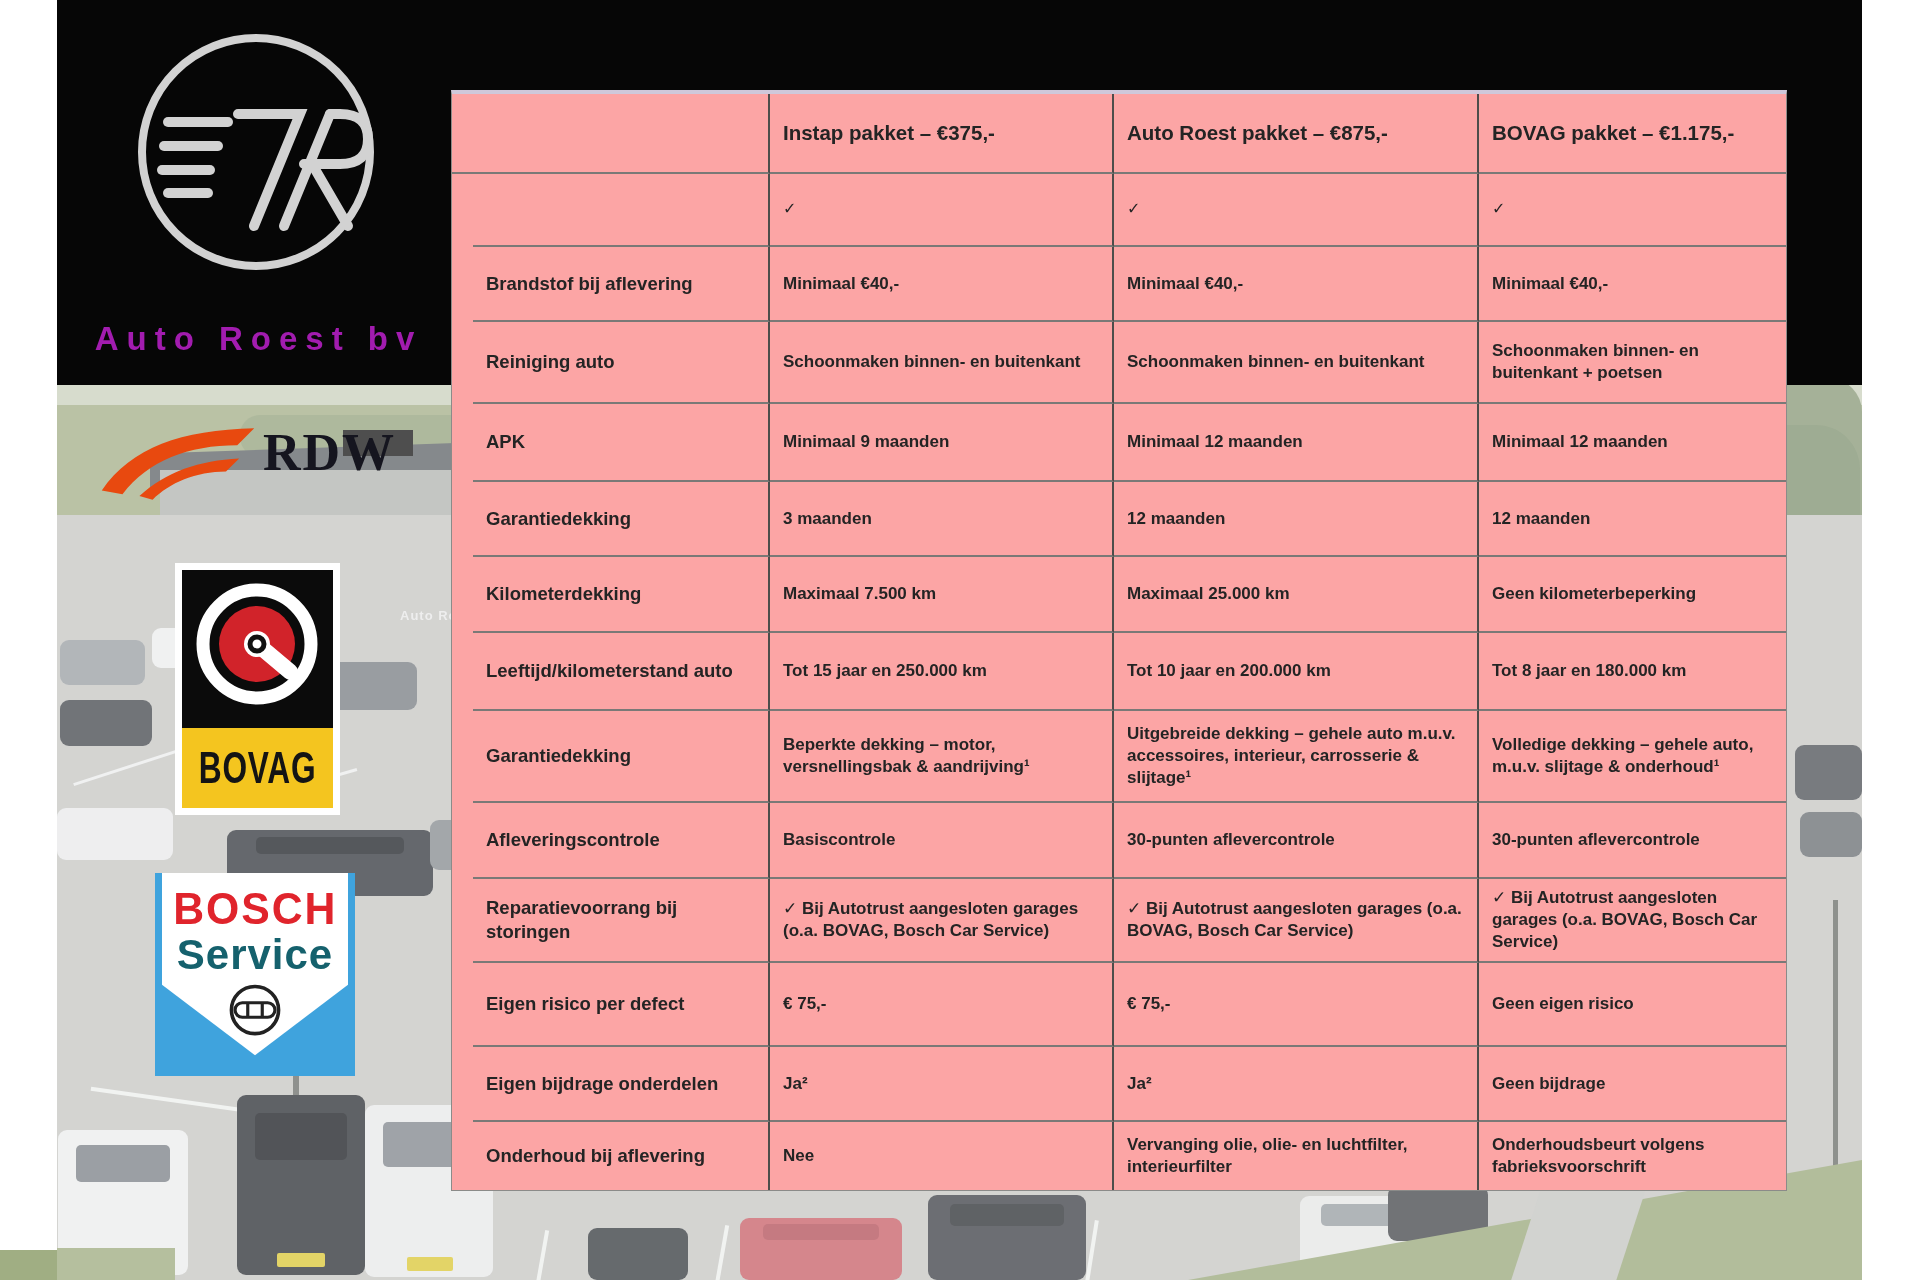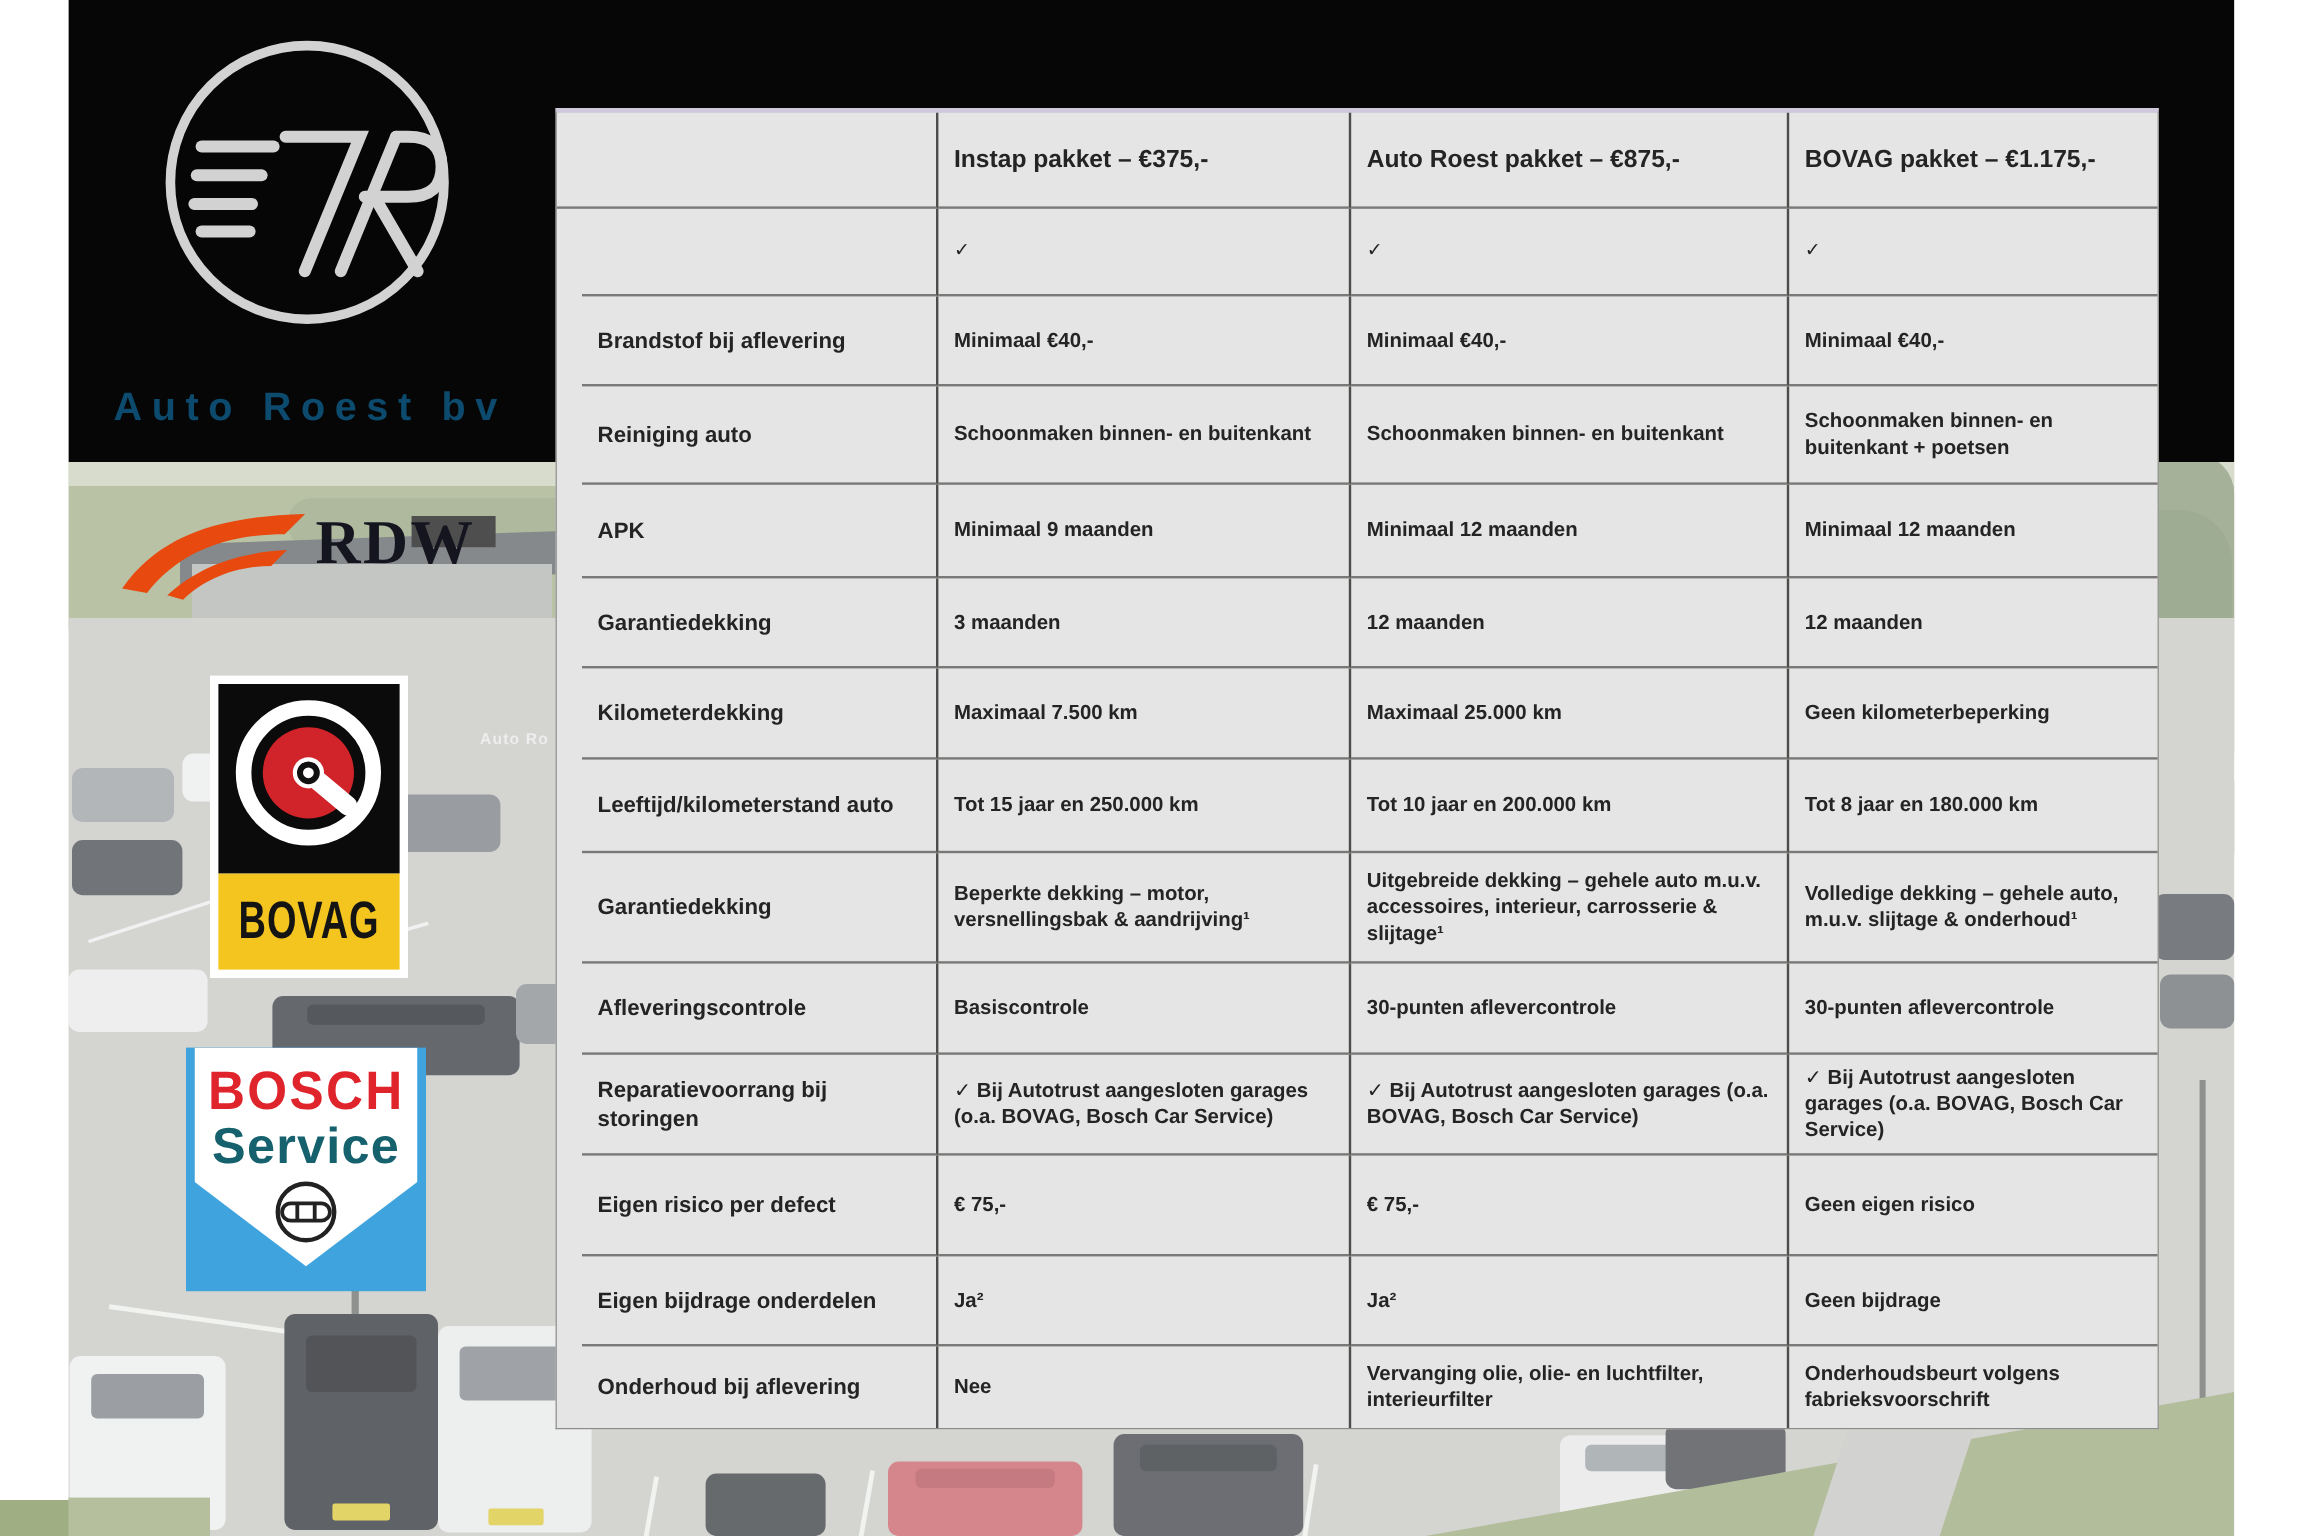--- a/index.html
+++ b/index.html
@@ -17,21 +17,21 @@
 
   
   #strip-left{left:0;top:0;width:57px;height:1250px;background:#fff;z-index:3;}
   #strip-right{left:1862px;top:0;width:58px;height:1280px;background:#fff;z-index:3;}
   #black-band{left:57px;top:0;width:1805px;height:385px;background:#060606;z-index:2;}
 
   
   #ar-logo{left:57px;top:0;width:403px;height:385px;z-index:4;}
   #ar-mono{position:absolute;left:77px;top:30px;width:244px;height:244px;}
   #ar-name{position:absolute;left:10px;top:320px;width:383px;text-align:center;
-           color:#0c4a6e;font-size:33px;font-weight:600;letter-spacing:8px;}
+           color:#a21caf;font-size:33px;font-weight:600;letter-spacing:8px;}
 
   
   #rdw{left:98px;top:415px;width:300px;height:100px;z-index:4;text-align:center;}
   #rdw-text{position:absolute;left:165px;top:8px;font-family:"Liberation Serif","DejaVu Serif",serif;
             font-weight:700;font-size:52px;color:#15151f;letter-spacing:2px;}
 
   
   #bovag{left:175px;top:563px;width:165px;height:252px;background:#fff;z-index:4;padding:0;}
   #bovag-top{position:absolute;left:7px;top:7px;width:151px;height:158px;background:#0b0b0b;}
   #bovag-bottom{position:absolute;left:7px;top:165px;width:151px;height:80px;background:#f4c51f;
@@ -40,21 +40,21 @@
 
   
   #bosch{left:155px;top:873px;width:200px;height:203px;background:#3fa3dd;z-index:4;}
   #bosch-shield{position:absolute;left:7px;top:0;width:186px;height:196px;background:#fff;
                 clip-path:polygon(0 0,100% 0,100% 57%,50% 93%,0 57%);
                 display:flex;flex-direction:column;align-items:center;}
   #bosch-line1{margin-top:10px;color:#e0242c;font-weight:700;font-size:45px;letter-spacing:2px;transform:scaleX(.95);}
   #bosch-line2{margin-top:-4px;color:#15616d;font-weight:700;font-size:42px;letter-spacing:1px;}
 
   
-  #table{left:463px;top:90px;width:1334px;z-index:5;background:#e5e5e5;
+  #table{left:451px;top:90px;width:1334px;z-index:5;background:#fca5a5;
          border-top:4px solid #cfc8da;border-left:1px solid #8b8b89;
          border-right:1px solid #8b8b89;border-bottom:1px solid #8b8b89;
          display:grid;grid-template-columns:318px 344px 365px 307px;
          grid-template-rows:80px 73px 75px 82px 78px 75px 76px 78px 92px 76px 84px 84px 75px 68px;}
   .cell{display:flex;align-items:center;padding:6px 14px 6px 13px;box-sizing:border-box;
         border-bottom:2px solid #7a7977;color:#242424;line-height:1.28;}
   .c0,.c1,.c2{border-right:2px solid #4d4d4b;}
   .last-row{border-bottom:none;}
   .head{font-size:20.5px;font-weight:700;}
   .label-cell{font-size:18.5px;font-weight:700;margin-left:21px;}

